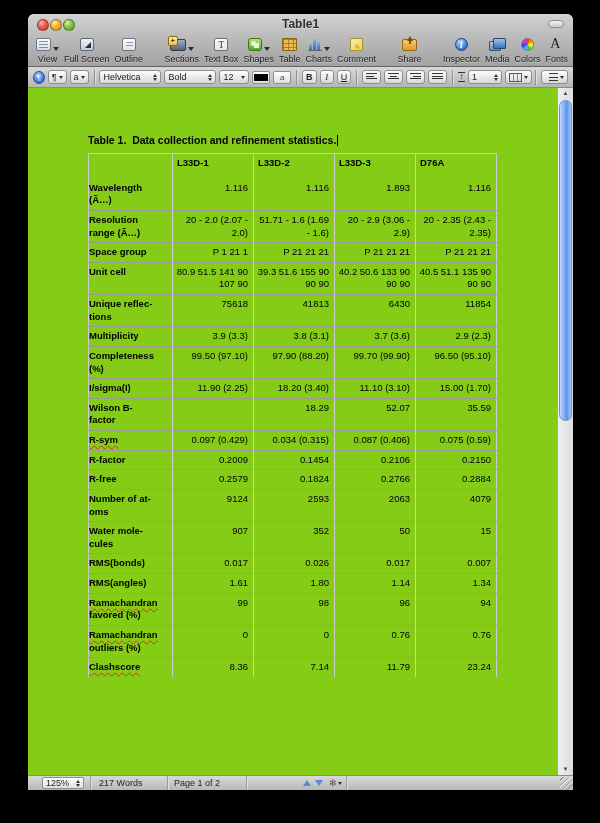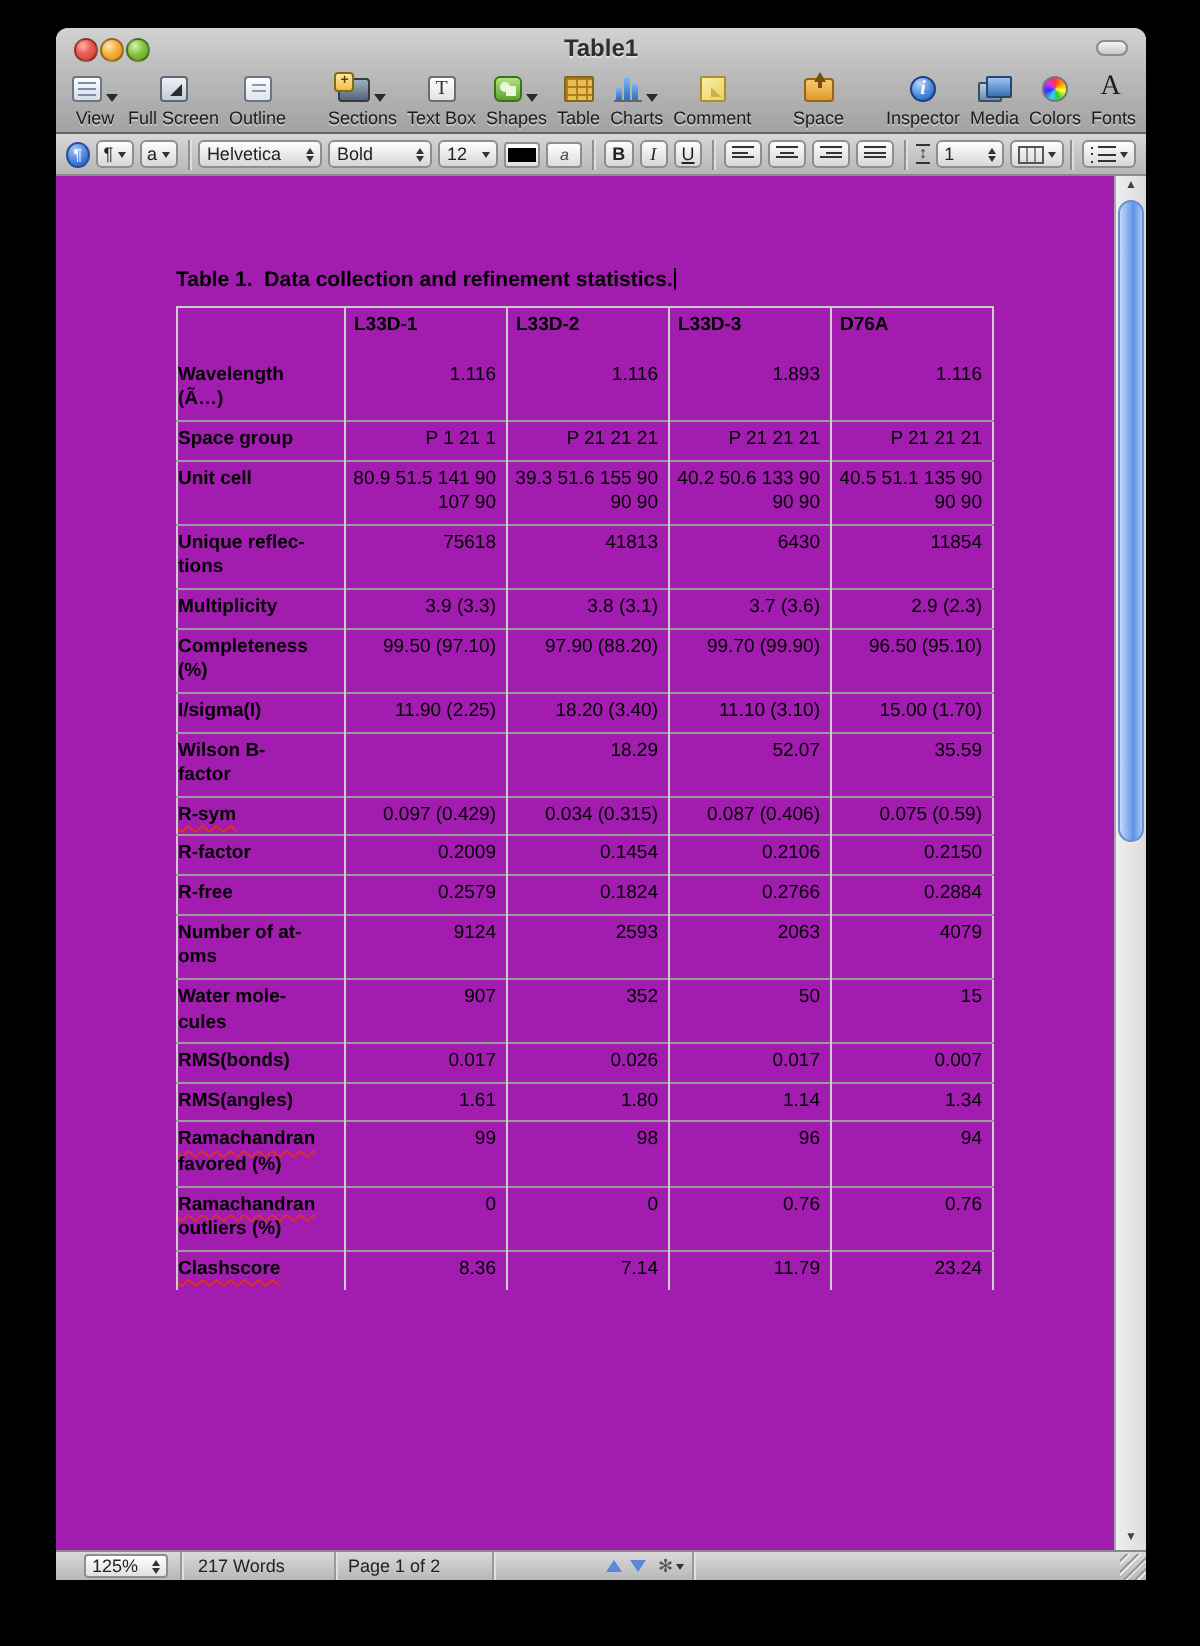--- a/index.html
+++ b/index.html
@@ -116,21 +116,21 @@
     font-size:8px; line-height:8px; text-align:center; color:#333; }
   .cols-ic { width:13px; height:9px; border:1px solid #555; background:
     repeating-linear-gradient(90deg,transparent 0 3px,#888 3px 4px); }
   .list-ic { width:13px; height:9px; background-repeat:no-repeat;
     background-image:radial-gradient(circle,#333 40%,transparent 45%),radial-gradient(circle,#333 40%,transparent 45%),radial-gradient(circle,#333 40%,transparent 45%),
       linear-gradient(#333,#333),linear-gradient(#333,#333),linear-gradient(#333,#333);
     background-size:2px 2px,2px 2px,2px 2px,9px 1px,9px 1px,9px 1px;
     background-position:0 0,0 3.5px,0 7px,4px 0.5px,4px 4px,4px 7.5px; }
 
   
-  #content { position:relative; height:687px; background:#a21caf; }
+  #content { position:relative; height:687px; background:#84cc16; }
   #page { position:absolute; left:0; top:0; right:16px; bottom:0; overflow:hidden; }
   #doc-body { position:absolute; left:60px; top:46px; width:410px; }
   #caption { font-size:10.5px; font-weight:bold; color:#000; white-space:pre-wrap; margin-bottom:7px; }
   .caret-bar { display:inline-block; width:1px; height:11px; background:#000; vertical-align:-2px; margin-left:1px; }
   #stats-table { border-collapse:collapse; table-layout:fixed; width:409px;
     border-left:1px solid #ccc; border-right:1px solid #ccc; border-top:1px solid #ccc; }
   #stats-table col.c0 { width:84px; }
   #stats-table col.cd { width:81px; }
   #stats-table th, #stats-table td { border-left:1px solid #ccc; vertical-align:top;
     font-size:9.5px; line-height:1.33; color:#000; }
@@ -241,21 +241,21 @@
           <span class="ic-wrap">
             <span class="ic i-comment"></span>
           </span>
           <span class="tb-label">Comment</span>
         </div>
         <span class="sp28"></span>
         <div class="tb-item">
           <span class="ic-wrap">
             <span class="ic i-share"></span>
           </span>
-          <span class="tb-label">Space</span>
+          <span class="tb-label">Share</span>
         </div>
         <span class="sp28"></span>
         <div class="tb-item">
           <span class="ic-wrap">
             <span class="ic i-inspector"></span>
           </span>
           <span class="tb-label">Inspector</span>
         </div>
         <div class="tb-item">
           <span class="ic-wrap">
@@ -369,20 +369,27 @@
                 <th>D76A</th>
               </tr>
             </thead>
           <tbody>
               <tr>
                 <th>Wavelength<br>(Ã…)</th>
                 <td>1.116</td>
                 <td>1.116</td>
                 <td>1.893</td>
                 <td>1.116</td>
+              </tr>
+              <tr>
+                <th>Resolution<br>range (Ã…)</th>
+                <td>20  - 2.0 (2.07 -<br>2.0)</td>
+                <td>51.71  - 1.6 (1.69<br>- 1.6)</td>
+                <td>20  - 2.9 (3.06 -<br>2.9)</td>
+                <td>20  - 2.35 (2.43 -<br>2.35)</td>
               </tr>
               <tr>
                 <th>Space group</th>
                 <td>P 1 21 1</td>
                 <td>P 21 21 21</td>
                 <td>P 21 21 21</td>
                 <td>P 21 21 21</td>
               </tr>
               <tr>
                 <th>Unit cell</th>

